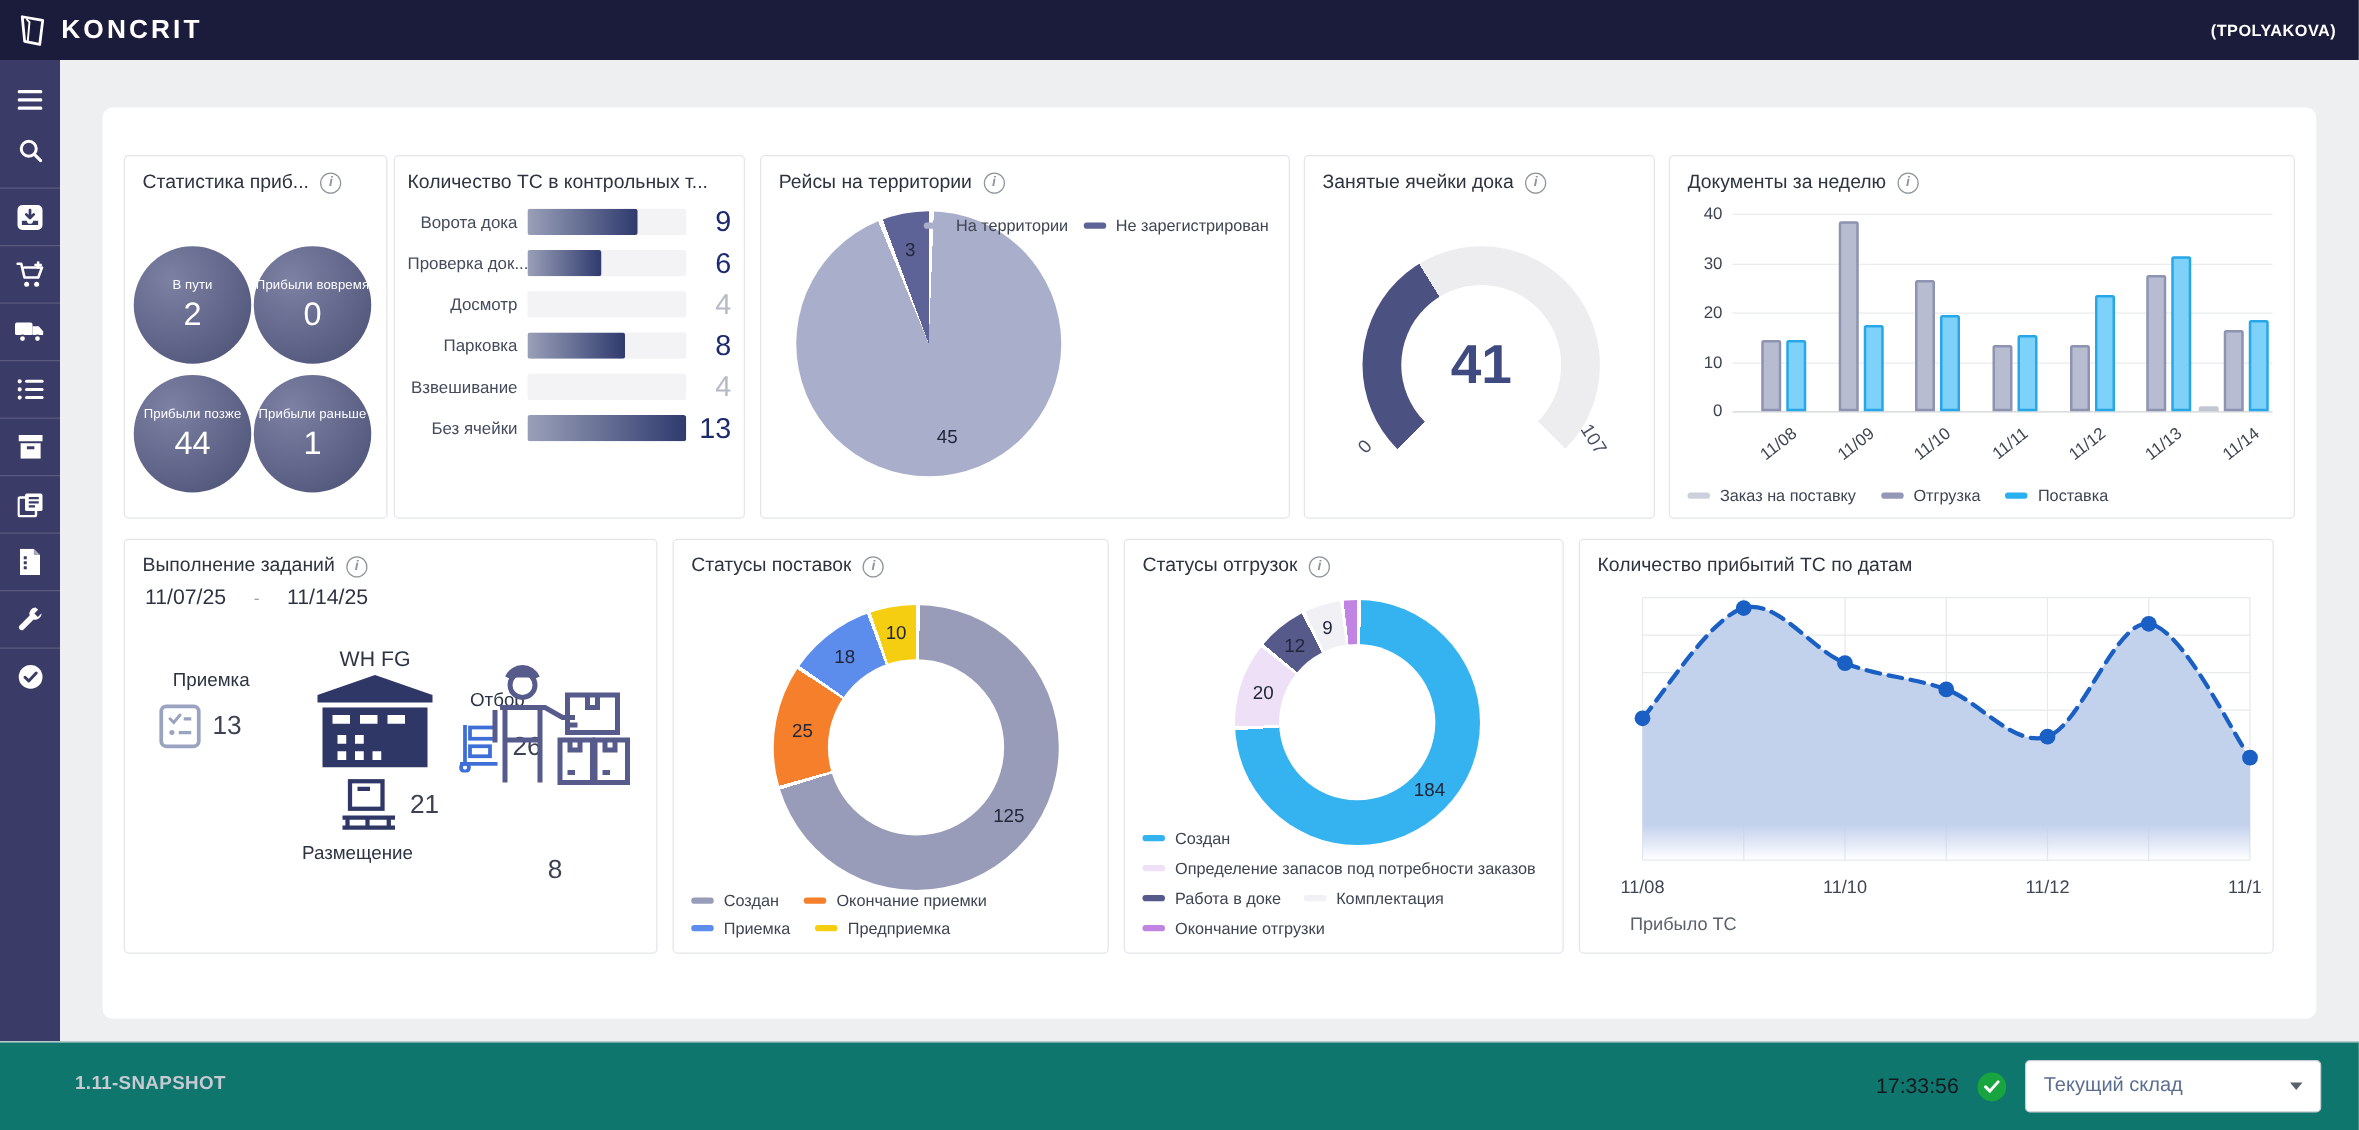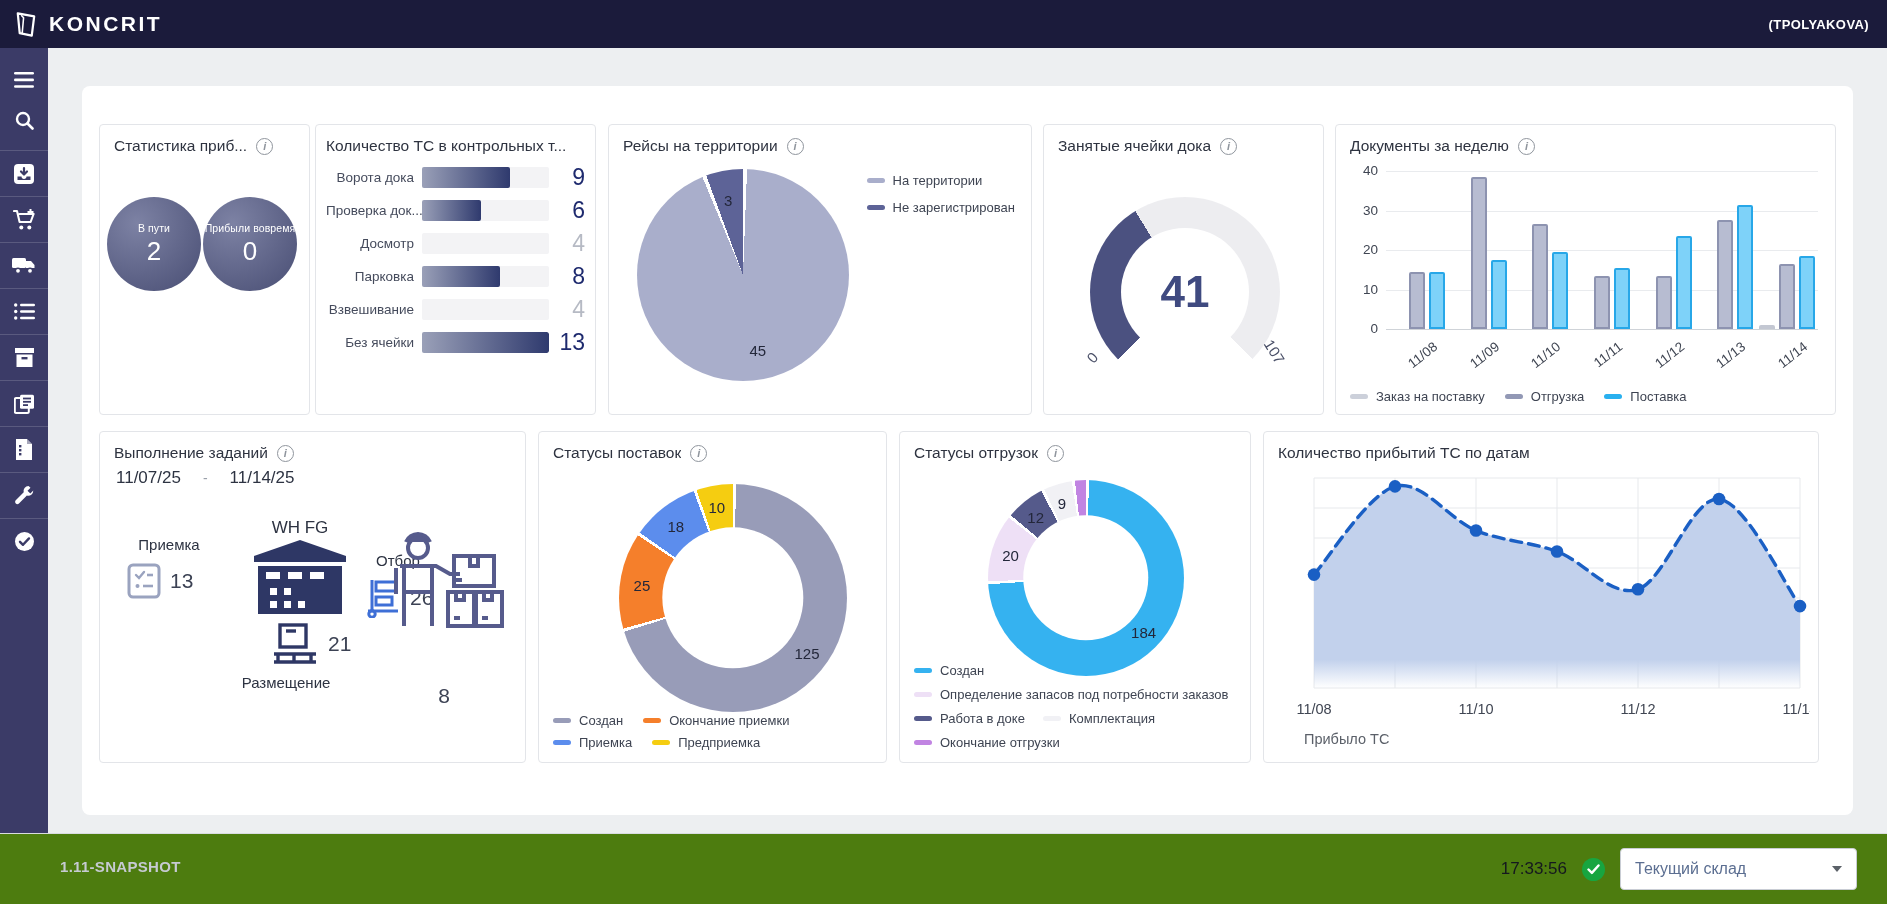--- a/index.html
+++ b/index.html
@@ -50,21 +50,21 @@
   .hbar-val.inactive { color:#b6bac4; }
 
   
   .pie { position:relative; border-radius:50%; }
   .pie .hole { position:absolute; background:#fff; border-radius:50%; left:50%; top:50%; transform:translate(-50%,-50%); }
   .pie .slice-label { position:absolute; transform:translate(-50%,-50%); font-size:15px; color:#23273a; }
   .legend { display:flex; flex-wrap:wrap; gap:7px 20px; }
   .legend-item { display:flex; align-items:center; gap:8px; cursor:pointer; }
   .legend-marker { width:18px; height:5px; border-radius:3px; }
   .legend-text { font-size:13px; color:#3e4452; white-space:nowrap; }
-  #trips-legend { position:absolute; right:16px; top:48px; flex-direction:column; gap:12px; }
+  #trips-legend { position:absolute; right:16px; top:48px; flex-direction:row; gap:12px; }
   #trips-pie { position:absolute; left:28px; top:44px; }
   #deliv-pie { position:absolute; left:80px; top:52px; }
   #ship-pie  { position:absolute; left:88px; top:48px; }
   #deliv-legend { position:absolute; left:14px; bottom:12px; width:322px; }
   #ship-legend  { position:absolute; left:14px; bottom:12px; width:324px; gap:9px 18px; }
   #docs-legend  { position:absolute; left:14px; bottom:10px; }
 
   
   .gauge-wrap { position:absolute; left:46px; top:72px; width:190px; height:190px; }
   .gauge-ring { width:190px; height:190px; border-radius:50%; position:relative; }
@@ -87,21 +87,21 @@
   .tasks-wh { position:absolute; left:118px; top:86px; width:164px; text-align:center; font-size:17px; color:#2d3342; }
   .tasks-metric-lbl { position:absolute; font-size:15px; color:#2d3342; }
   .tasks-metric-row { position:absolute; display:flex; align-items:center; gap:8px; }
   .tasks-metric-val { font-size:21px; color:#3c4254; }
   .tasks-users-val { position:absolute; left:288px; top:252px; width:112px; text-align:center; font-size:21px; color:#3c4254; }
 
   
   #line-svg { position:absolute; left:10px; top:34px; }
 
   
-  .footer { position:absolute; left:0; bottom:0; width:1887px; height:71px; background:#4d7c0f; border-top:1px solid #d9dce0; z-index:6; }
+  .footer { position:absolute; left:0; bottom:0; width:1887px; height:71px; background:#0f766e; border-top:1px solid #d9dce0; z-index:6; }
   .footer-version { position:absolute; left:60px; top:24px; font-size:15px; font-weight:700; color:#c6cad2; letter-spacing:.3px; }
   .footer-right { position:absolute; right:30px; top:14px; display:flex; align-items:center; gap:15px; height:42px; }
   .footer-time { font-size:17px; color:#15181f; }
   .check-badge { width:23px; height:23px; border-radius:50%; background:#18a540; display:flex; align-items:center; justify-content:center; }
   .wh-select { width:237px; height:42px; border:1px solid #c9cdd4; border-radius:4px; display:flex; align-items:center; justify-content:space-between; padding:0 14px; cursor:pointer; background:#fff; }
   .wh-select-text { font-size:16px; color:#5b6e91; }
   .caret { width:0; height:0; border-left:5px solid transparent; border-right:5px solid transparent; border-top:6px solid #5b6168; }
 </style>
 </head>
 <body>
@@ -217,20 +217,28 @@
         <span class="card-title">Статистика приб...</span>
         <span class="info">i</span>
       </div>
       <div class="stat-circle" style="left:7px;top:72px">
         <span class="lbl">В пути</span>
         <span class="val">2</span>
       </div>
       <div class="stat-circle" style="left:103px;top:72px">
         <span class="lbl">Прибыли вовремя</span>
         <span class="val">0</span>
+      </div>
+      <div class="stat-circle" style="left:7px;top:175px">
+        <span class="lbl">Прибыли позже</span>
+        <span class="val">44</span>
+      </div>
+      <div class="stat-circle" style="left:103px;top:175px">
+        <span class="lbl">Прибыли раньше</span>
+        <span class="val">1</span>
       </div>
     </div>
 
     <div class="card" id="card-control">
       <div class="card-title-row">
         <span class="card-title">Количество ТС в контрольных т...</span>
       </div>
       <div id="control-rows" style="margin-top:8px">
           <div class="hbar-row">
             <span class="hbar-label">Ворота дока</span>

